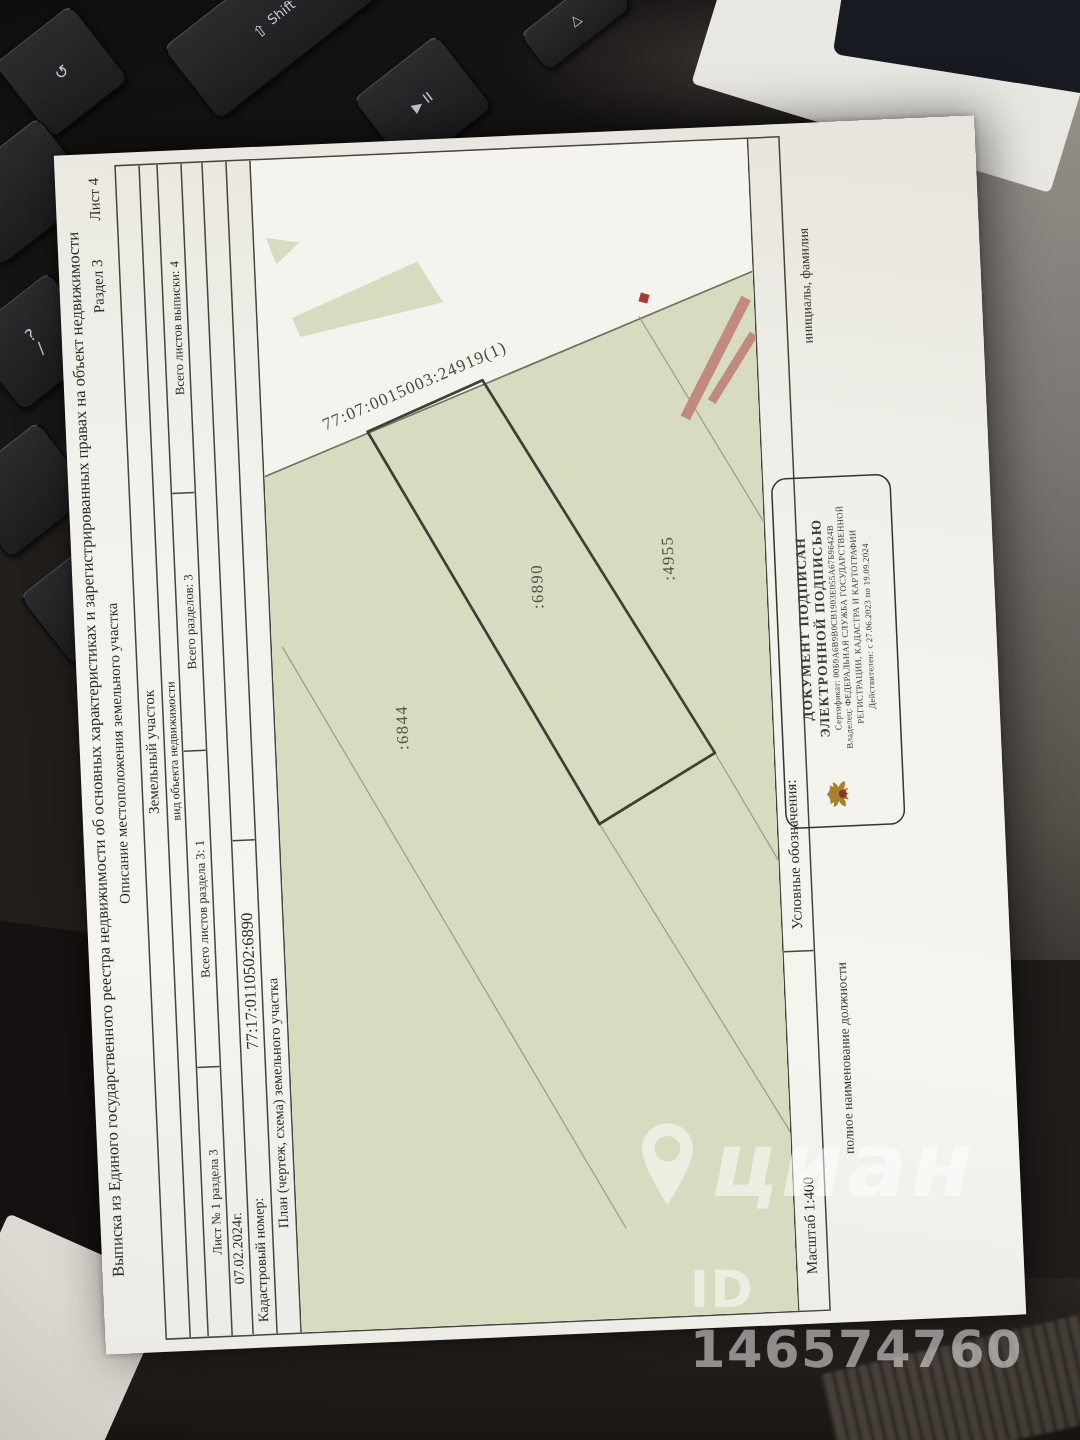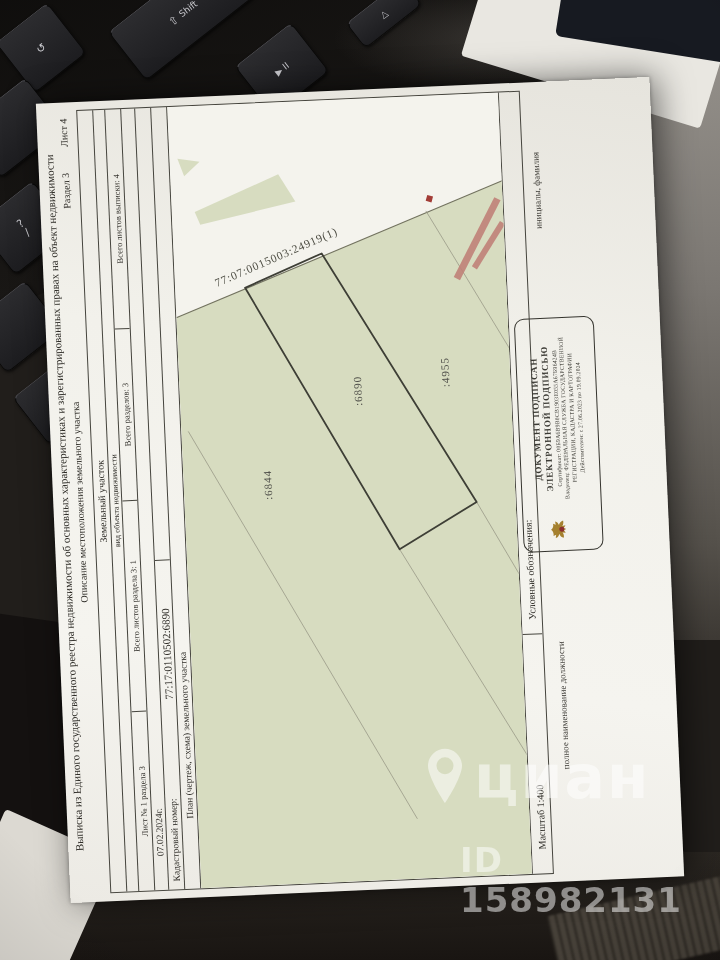--- a/index.html
+++ b/index.html
@@ -47,21 +47,21 @@
   
   #stamp{position:absolute;left:330px;top:468px;width:234px;height:80px;border:1.6px solid #35342e;border-radius:10px;
     display:flex;align-items:center;gap:6px;padding:4px 8px;box-sizing:border-box;}
   #stamp .txt{flex:1;text-align:center;color:#3c3b35;}
   #stamp .big{font-size:9px;font-weight:bold;letter-spacing:.8px;line-height:1.25;}
   #stamp .tiny{font-size:5.8px;line-height:1.35;letter-spacing:.2px;}
 
   
   #watermark{left:428px;top:748px;display:flex;align-items:flex-end;gap:12px;z-index:40;}
   #wm-brand{font-family:"DejaVu Sans",sans-serif;font-weight:bold;font-size:60px;line-height:.9;
-    color:rgba(255,255,255,.52);letter-spacing:2px;}
+    color:rgba(255,255,255,.52);letter-spacing:2px;font-style:italic;}
   #wm-id{left:460px;top:840px;font-family:"DejaVu Sans",sans-serif;font-weight:bold;font-size:34px;
     color:rgba(255,255,255,.5);letter-spacing:1px;z-index:40;}
   svg text{font-family:"Liberation Serif",serif;}
 </style>
 </head>
 <body>
 
 <div class="abs" id="laptop-deck"></div>
 <div class="abs" id="deck-sheen"></div>
 
@@ -170,13 +170,13 @@
 </div>
 
 <div class="abs" id="vignette"></div>
 
 <div class="abs" id="watermark">
   <svg width="34" height="56" viewBox="0 0 20 32">
     <path d="M10 0C4.5 0 0 4.5 0 10c0 7 10 22 10 22s10-15 10-22C20 4.5 15.5 0 10 0zm0 15a5 5 0 1 1 0-10 5 5 0 0 1 0 10z" fill="rgba(255,255,255,.52)"></path>
   </svg>
   <span id="wm-brand">циан</span>
 </div>
-<div class="abs" id="wm-id">ID 158982131</div>
+<div class="abs" id="wm-id">ID 146574760</div>
 
 </body></html>

